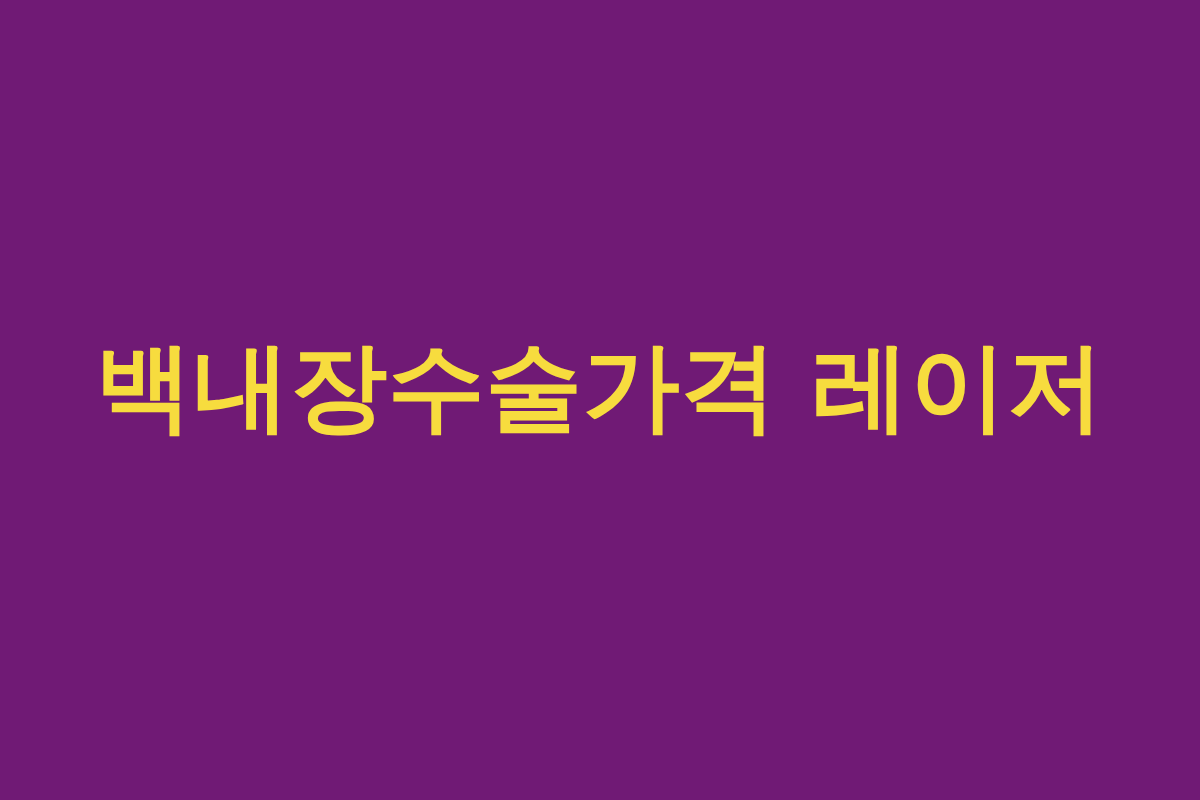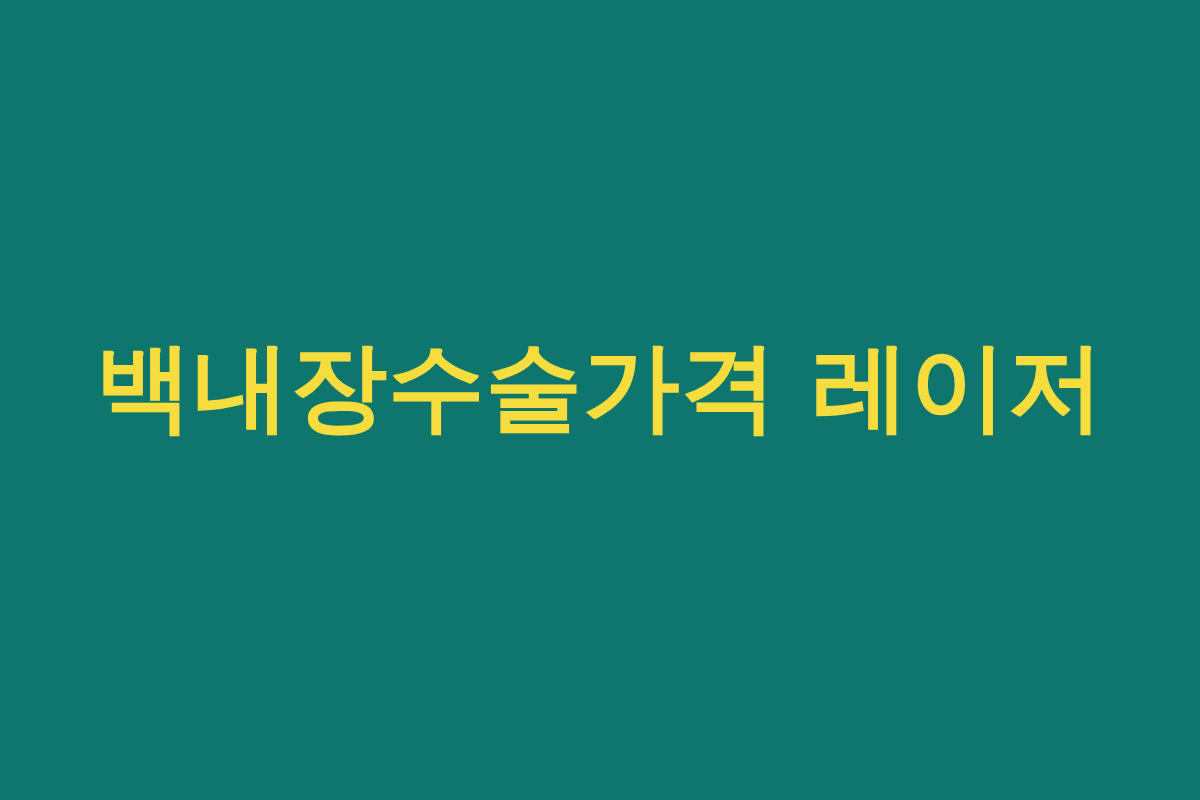--- a/index.html
+++ b/index.html
@@ -12,21 +12,21 @@
   }
 
   body {
     font-family: "Liberation Sans", "DejaVu Sans", sans-serif;
   }
 
   .banner {
     position: relative;
     width: 1200px;
     height: 800px;
-    background-color: #0f766e;
+    background-color: #701a75;
     display: flex;
     align-items: center;
     justify-content: center;
     box-sizing: border-box;
     user-select: none;
   }
 
   .headline-block {
     display: flex;
     flex-direction: column;

